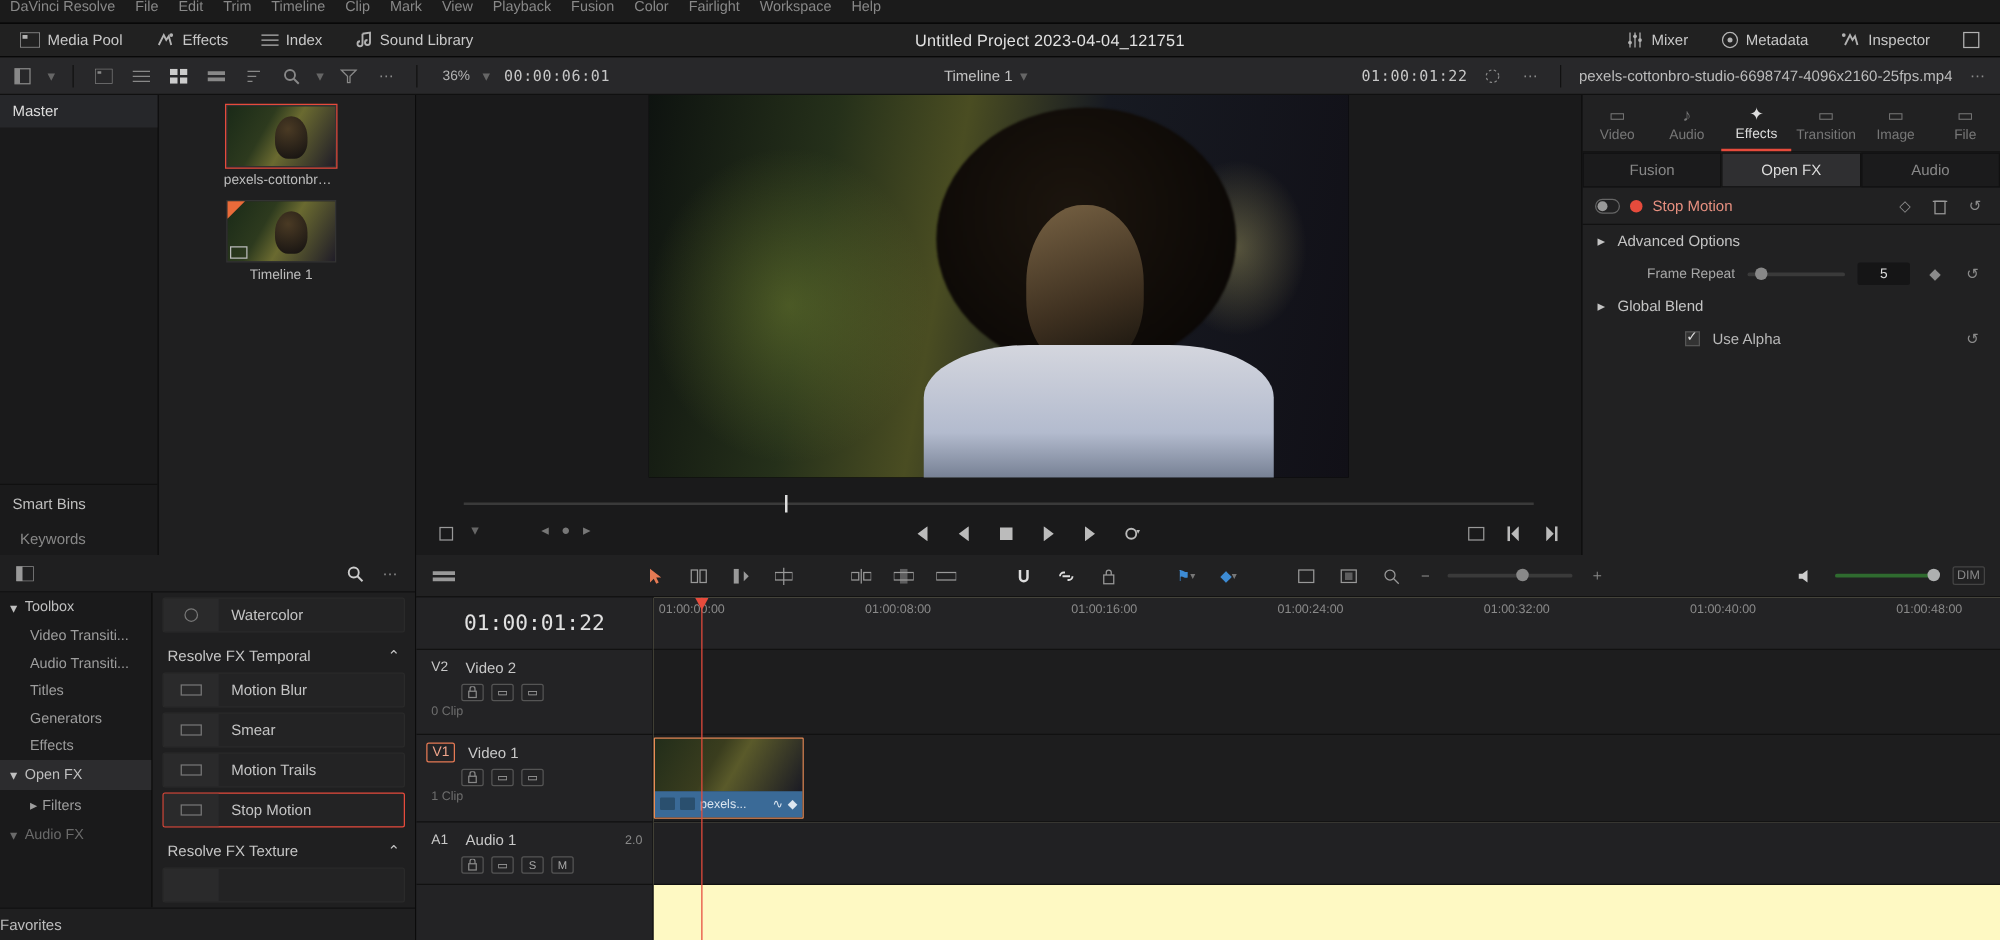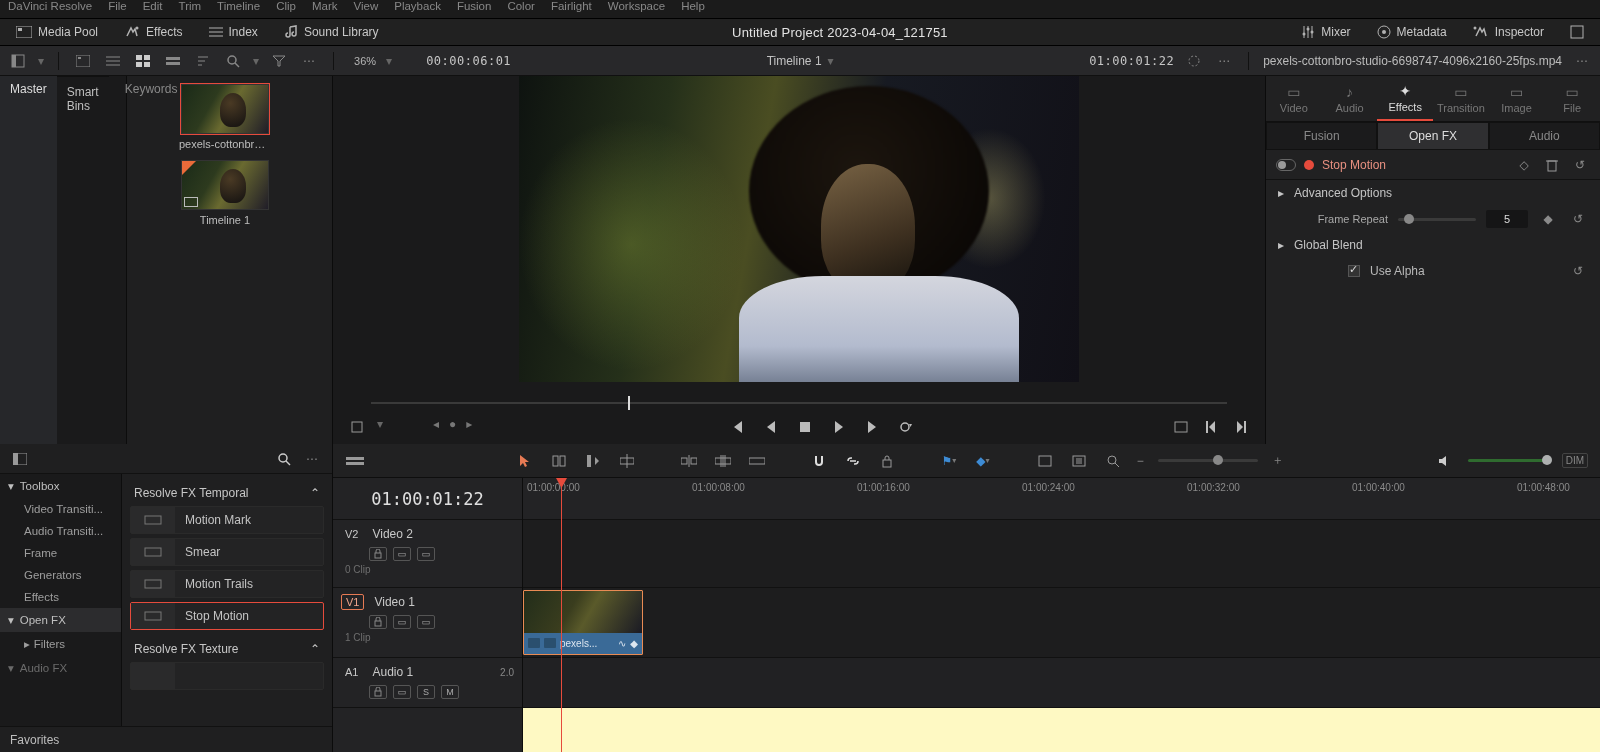--- a/index.html
+++ b/index.html
@@ -22,21 +22,21 @@
 #subbar .right{display:flex;align-items:center;gap:10px;padding-right:8px;color:#bcbcbc;font-size:12px}
 .icon-btn{width:20px;height:20px;display:flex;align-items:center;justify-content:center;color:#8a8a8a;cursor:pointer}
 .subbar-sep{width:1px;height:18px;background:#111;margin:0 4px}
 .zoom-lbl{color:#b4b4b4;font-size:11px;margin-left:6px}
 .tc{font-family:Consolas,monospace;letter-spacing:.5px;color:#c6c6c6}
 .bypass{width:20px;height:12px;border:1px solid #666;border-radius:6px;position:relative}
 .bypass::after{content:"";position:absolute;width:8px;height:8px;border-radius:50%;background:#999;top:1px;left:1px}
 
 #workspace{display:flex;height:368px}
 #media-panel{width:333px;background:#1f1f20;display:flex;border-right:1px solid #0b0b0b}
-#bin-col{width:127px;background:#1a1a1b;border-right:1px solid #0c0c0c;display:flex;flex-direction:row}
+#bin-col{width:127px;background:#1a1a1b;border-right:1px solid #0c0c0c;display:flex;flex-direction:column}
 .bin-head{padding:6px 10px;background:#26272a;color:#ddd}
 .bin-body{flex:1}
 .bin-sec{padding:8px 10px;color:#bfbfbf;border-top:1px solid #101010}
 .bin-item{padding:6px 16px;color:#888}
 #thumb-col{flex:1;padding:8px;display:flex;flex-direction:column;gap:10px}
 .thumb-wrap{width:92px;display:flex;flex-direction:column;align-items:center;margin-left:44px}
 .thumb{width:88px;height:50px;border:1px solid #333;position:relative;background:linear-gradient(120deg,#1a2a18 0%,#2d3a1e 35%,#6a6a30 55%,#201d28 100%)}
 .thumb.sel{outline:1px solid #e64b3c;outline-offset:0}
 .thumb .face{position:absolute;left:38px;top:8px;width:26px;height:34px;border-radius:50% 50% 40% 40%;background:radial-gradient(circle at 40% 30%,#4a3a24,#121010)}
 .thumb .mark{position:absolute;left:0;top:0;width:0;height:0;border-top:14px solid #e96b3a;border-right:14px solid transparent}
@@ -90,21 +90,21 @@
 #fx-body{flex:1;display:flex;overflow:hidden}
 #fx-cat{width:122px;background:#1a1a1b;border-right:1px solid #0d0d0d;font-size:11.5px}
 .cat-hdr{display:flex;align-items:center;gap:6px;padding:5px 8px;color:#bfbfbf}
 .cat-item{padding:5px 8px 5px 24px;color:#9e9e9e;cursor:pointer;white-space:nowrap;overflow:hidden;text-overflow:ellipsis}
 #fx-list{flex:1;padding:4px 8px;overflow:hidden}
 .fx-grp{color:#c6c6c6;font-size:12px;padding:8px 4px 6px;display:flex;align-items:center;justify-content:space-between}
 .fx-item{height:28px;border:1px solid #2a2a2a;border-radius:2px;display:flex;align-items:center;margin-bottom:4px;background:#232324;cursor:grab}
 .fx-item .ico{width:44px;height:100%;background:#2a2a2b;display:flex;align-items:center;justify-content:center}
 .fx-item .nm{padding-left:10px;color:#c4c4c4;font-size:12px}
 .fx-item.sel{border-color:#e64b3c}
-#fx-fav{height:26px;border-top:1px solid #111;display:flex;align-items:center;padding:0 10px;color:#bdbdbd}
+#fx-fav{height:26px;border-top:1px solid #111;display:flex;align-items:center;padding:0 0;color:#bdbdbd}
 
 #timeline{flex:1;background:#1e1e1f;display:flex;flex-direction:column}
 #tl-tools{height:34px;border-bottom:1px solid #0e0e0e;display:flex;align-items:center;padding:0 12px;gap:14px;background:#212122}
 #tl-tools .sp{flex:1}
 .tool{width:20px;height:20px;display:flex;align-items:center;justify-content:center;color:#9c9c9c;cursor:pointer}
 .zoom-track{width:100px;height:3px;background:#3a3a3a;position:relative;border-radius:2px}
 .zoom-track .k{position:absolute;top:-4px;left:55%;width:10px;height:10px;border-radius:50%;background:#888}
 .vol-track{width:80px;height:3px;background:#2f6b2f;position:relative;border-radius:2px}
 .vol-track .k{position:absolute;top:-4px;right:-4px;width:10px;height:10px;border-radius:50%;background:#aeb0b0}
 .dim{font-size:10px;color:#888;border:1px solid #444;padding:1px 3px;border-radius:2px}
@@ -276,21 +276,21 @@
    <span style="color:#666">▾</span>
    <div class="icon-btn">
         <svg width="14" height="12">
           <path d="M1 1 L13 1 L8 6 L8 11 L6 11 L6 6 Z" fill="none" stroke="#888"></path>
         </svg>
       </div>
    <div class="icon-btn">⋯</div>
    <div class="subbar-sep"></div>
    <span class="zoom-lbl">36%</span>
    <span style="color:#666">▾</span>
-   <span class="tc" style="margin-left:24px">00:00:06:01</span>
+   <span class="tc" style="margin-left:1px">00:00:06:01</span>
  </div>
  <div class="mid">
    <span>Timeline 1</span>
    <span style="color:#666">▾</span>
  </div>
  <div class="right">
    <span class="tc">01:00:01:22</span>
    <div class="icon-btn">
         <svg width="14" height="14">
           <circle cx="7" cy="7" r="5" fill="none" stroke="#888" stroke-dasharray="2 2"></circle>
@@ -504,47 +504,55 @@
    </div>
    <div id="fx-body">
      <div id="fx-cat">
        <div class="cat-hdr">
             <span>▾</span>
             <span>Toolbox</span>
           </div>
        <div id="cat-items">
             <div class="cat-item">Video Transiti...</div>
             <div class="cat-item">Audio Transiti...</div>
-            <div class="cat-item">Frame</div>
+            <div class="cat-item">Titles</div>
             <div class="cat-item">Generators</div>
             <div class="cat-item">Effects</div>
           </div>
        <div class="cat-hdr" style="background:#2c2c2e">
             <span>▾</span>
             <span>Open FX</span>
           </div>
        <div class="cat-item"><span style="margin-right:4px">▸</span><span>Filters</span></div>
        <div class="cat-hdr" style="color:#6a6a6a">
             <span>▾</span>
             <span>Audio FX</span>
           </div>
      </div>
      <div id="fx-list">
+       <div class="fx-item">
+            <div class="ico">
+              <svg width="20" height="14">
+                <circle cx="10" cy="7" r="5" fill="none" stroke="#777"></circle>
+              </svg>
+            </div>
+            <span class="nm">Watercolor</span>
+          </div>
        <div class="fx-grp">
             <span>Resolve FX Temporal</span>
             <span>⌃</span>
           </div>
        <div id="g1">
             <div class="fx-item">
               <div class="ico">
                 <svg width="20" height="12">
                   <rect x="2" y="2" width="16" height="8" fill="none" stroke="#777"></rect>
                 </svg>
               </div>
-              <span class="nm">Motion Mark</span>
+              <span class="nm">Motion Blur</span>
             </div>
             <div class="fx-item">
               <div class="ico">
                 <svg width="20" height="12">
                   <rect x="2" y="2" width="16" height="8" fill="none" stroke="#777"></rect>
                 </svg>
               </div>
               <span class="nm">Smear</span>
             </div>
             <div class="fx-item">

